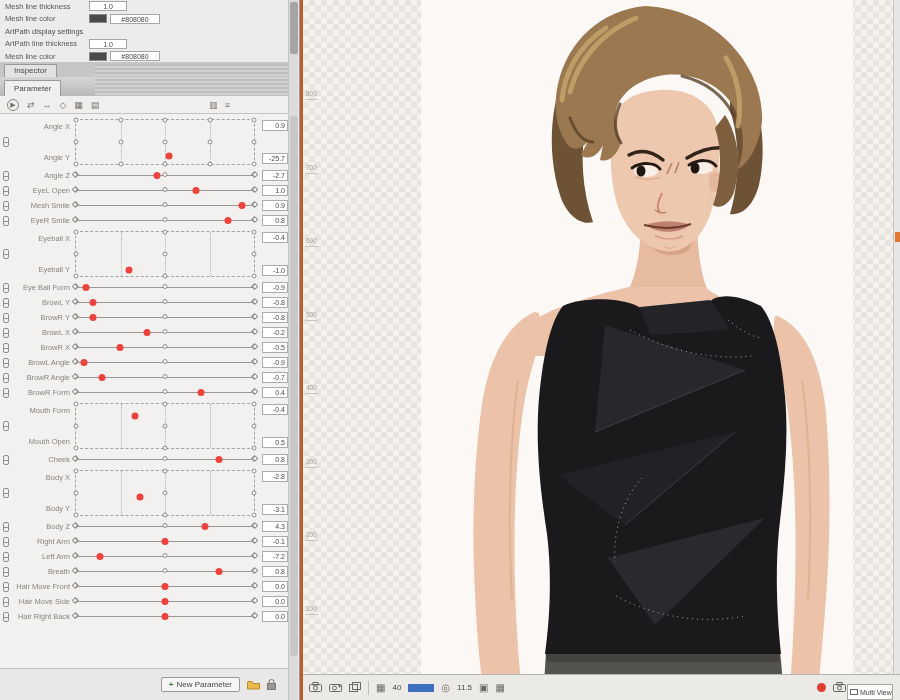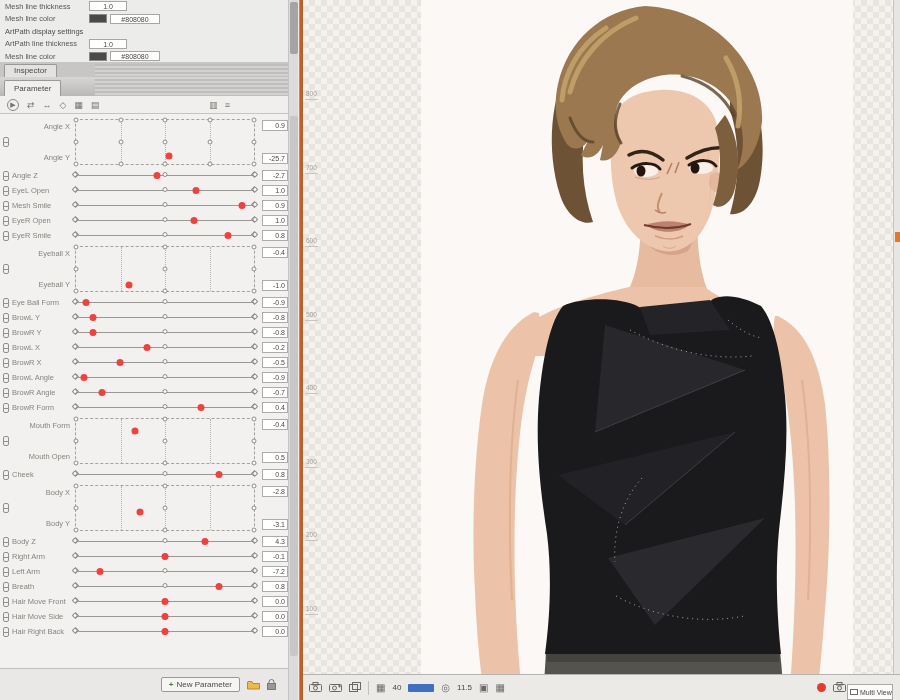--- a/index.html
+++ b/index.html
@@ -26,21 +26,21 @@
 
   #param-toolbar{position:absolute;left:0;top:96px;width:288px;height:18px;background:#f1efed;border-bottom:1px solid #c6c4c2;display:flex;align-items:center;gap:8px;padding-left:7px;font-size:9px;color:#76726e}
   #param-toolbar .ticon{cursor:default}
   #param-toolbar .ticon.circled{width:12px;height:12px;border:1px solid #8a8886;border-radius:50%;font-size:7px;line-height:10px;text-align:center}
   #param-toolbar .tright{position:absolute;right:10px;display:flex;gap:7px}
 
   #param-list{position:absolute;left:0;top:114px;width:288px;height:554px;overflow:hidden;background:#f3f1ef;padding-top:2px}
   .prow{display:flex;align-items:center;height:15px;padding-left:3px}
   .kicon{flex:none;width:6px;height:10px;border:1px solid #92908e;border-radius:2px;margin-right:3px;position:relative}
   .kicon::after{content:"";position:absolute;left:0;right:0;top:4px;border-top:1px solid #92908e}
-  .plabel{flex:none;width:58px;text-align:left;font-size:7.5px;color:#87837f;margin-right:5px;white-space:nowrap;overflow:hidden}
+  .plabel{flex:none;width:58px;text-align:right;font-size:7.5px;color:#87837f;margin-right:5px;white-space:nowrap;overflow:hidden}
   .ptrack{position:relative;flex:1;height:9px;margin-right:7px}
   .ptrack::before{content:"";position:absolute;left:0;right:0;top:4px;border-top:1px solid #9a9896}
   .dia{position:absolute;width:5px;height:5px;border:1px solid #8a8886;background:#f3f1ef;transform:rotate(45deg);top:1px}
   .dia.l{left:-2px}.dia.r{right:-2px}
   .tick{position:absolute;width:5px;height:5px;border:1px solid #8e8c8a;border-radius:50%;background:#fcfbfa}
   .ptrack .tick{top:1px;transform:translateX(-50%)}
   .dot{position:absolute;width:7px;height:7px;border-radius:50%;background:#ee423c;z-index:2}
   .ptrack .dot{top:1px;transform:translateX(-50%)}
   .pval{flex:none;width:26px;height:11px;border:1px solid #aeacaa;background:#fff;font-size:7px;text-align:right;padding-right:2px;line-height:9px;color:#4a4846}
   .pgroup{display:flex;align-items:stretch;margin:3px 0;padding-left:3px}
@@ -202,33 +202,20 @@
           <span class="plabel">Mesh Smile</span>
           <div class="ptrack">
             <span class="dia l"></span>
             <span class="dia r"></span>
             <span class="tick" style="left: 0%;"></span>
             <span class="tick" style="left: 50%;"></span>
             <span class="tick" style="left: 100%;"></span>
             <span class="dot" style="left: 93%;"></span>
           </div>
           <span class="pval">0.9</span>
-        </div>
-        <div class="prow">
-          <span class="kicon"></span>
-          <span class="plabel">EyeR Open</span>
-          <div class="ptrack">
-            <span class="dia l"></span>
-            <span class="dia r"></span>
-            <span class="tick" style="left: 0%;"></span>
-            <span class="tick" style="left: 50%;"></span>
-            <span class="tick" style="left: 100%;"></span>
-            <span class="dot" style="left: 66%;"></span>
-          </div>
-          <span class="pval">1.0</span>
         </div>
         <div class="prow">
           <span class="kicon"></span>
           <span class="plabel">EyeR Smile</span>
           <div class="ptrack">
             <span class="dia l"></span>
             <span class="dia r"></span>
             <span class="tick" style="left: 0%;"></span>
             <span class="tick" style="left: 50%;"></span>
             <span class="tick" style="left: 100%;"></span>

